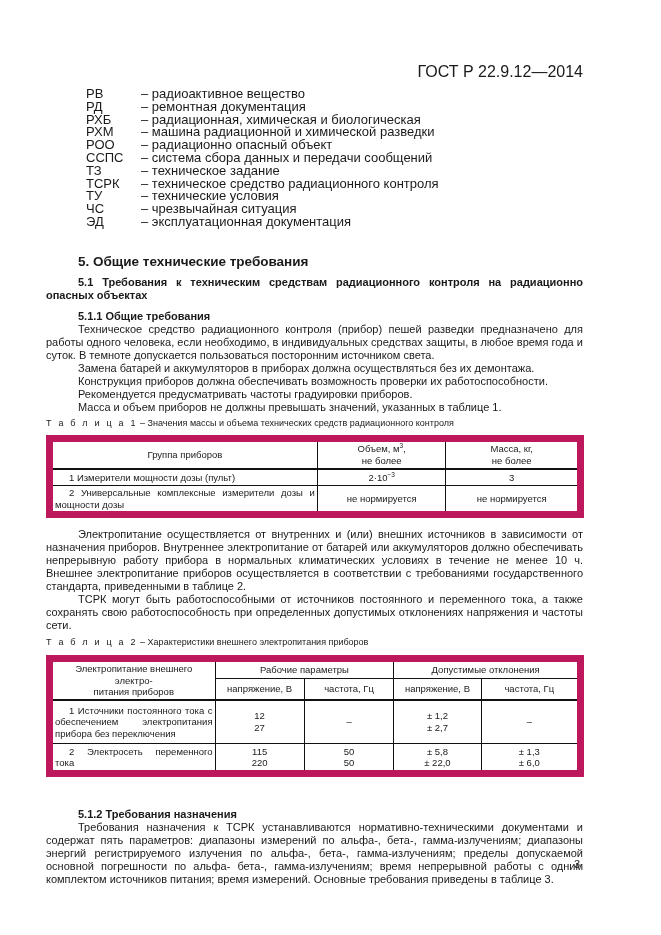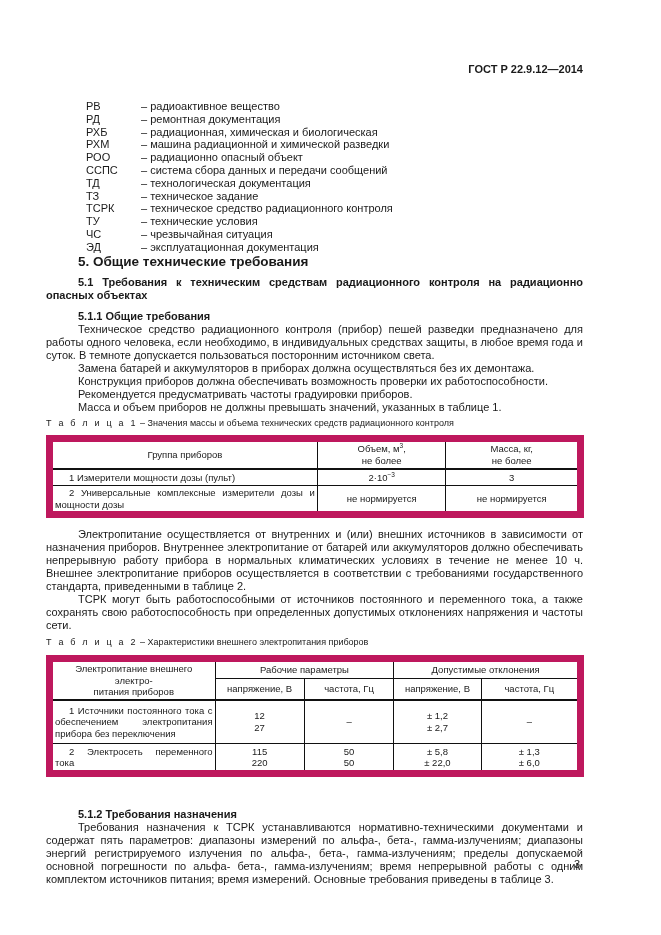--- a/index.html
+++ b/index.html
@@ -3,23 +3,23 @@
 <meta charset="utf-8">
 <style>
   html, body { margin: 0; padding: 0; background: #ffffff; }
   body {
     width: 661px; height: 935px; position: relative; overflow: hidden;
     font-family: "Liberation Sans", sans-serif; color: #1a1a1a;
   }
   .page { position: absolute; left: 0; top: 0; width: 661px; height: 935px; }
   .header-code {
     position: absolute; right: 78px; top: 63px;
-    font-weight: bold; font-size: 11px; letter-spacing: 0;
+    font-weight: normal; font-size: 16px; letter-spacing: 0;
   }
-  .abbr-list { position: absolute; left: 86px; top: 88px; font-size: 11px; line-height: 12.8px; margin-top: 12px; }
+  .abbr-list { position: absolute; left: 86px; top: 88px; font-size: 13px; line-height: 12.8px; }
   .abbr-row { display: flex; height: 12.8px; }
   .abbr-key { width: 55px; }
   .abbr-val { }
   .body-block { position: absolute; left: 46px; width: 537px; font-size: 11px; line-height: 13px; }
   .h1 { font-weight: bold; font-size: 13.5px; padding-left: 32px; }
   .h2 { font-weight: bold; font-size: 11px; text-indent: 32px; text-align: justify; }
   .h3 { font-weight: bold; font-size: 11px; padding-left: 32px; }
   .para { text-indent: 32px; text-align: justify; margin: 0; }
   .para-noj { text-indent: 32px; margin: 0; }
   .caption { font-size: 9px; position: absolute; left: 46px; }
@@ -57,24 +57,20 @@
         <span class="abbr-key">РХМ</span>
         <span class="abbr-val">– машина радиационной и химической разведки</span>
       </div>
     <div class="abbr-row">
         <span class="abbr-key">РОО</span>
         <span class="abbr-val">– радиационно опасный объект</span>
       </div>
     <div class="abbr-row">
         <span class="abbr-key">ССПС</span>
         <span class="abbr-val">– система сбора данных и передачи сообщений</span>
-      </div>
-    <div class="abbr-row">
-        <span class="abbr-key">ТД</span>
-        <span class="abbr-val">– технологическая документация</span>
       </div>
     <div class="abbr-row">
         <span class="abbr-key">ТЗ</span>
         <span class="abbr-val">– техническое задание</span>
       </div>
     <div class="abbr-row">
         <span class="abbr-key">ТСРК</span>
         <span class="abbr-val">– техническое средство радиационного контроля</span>
       </div>
     <div class="abbr-row">

